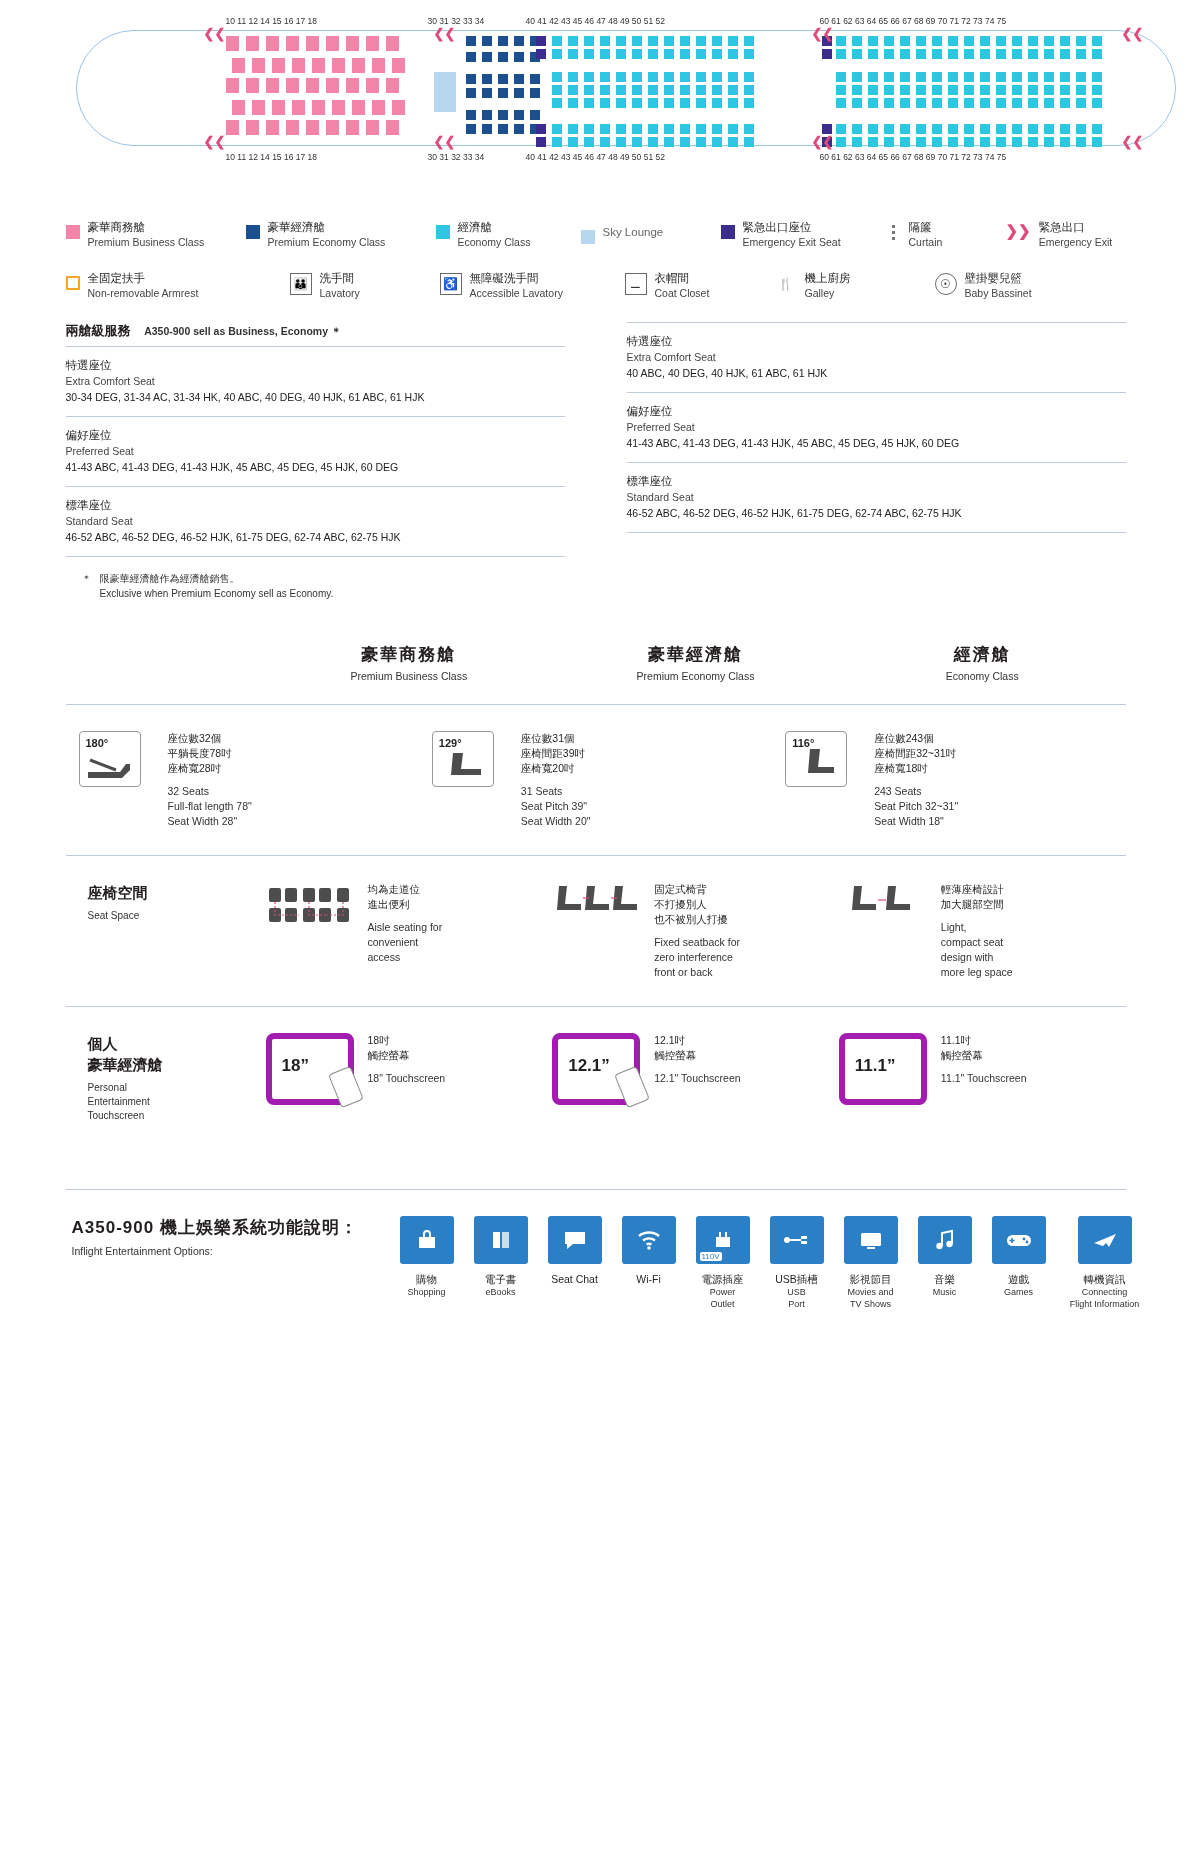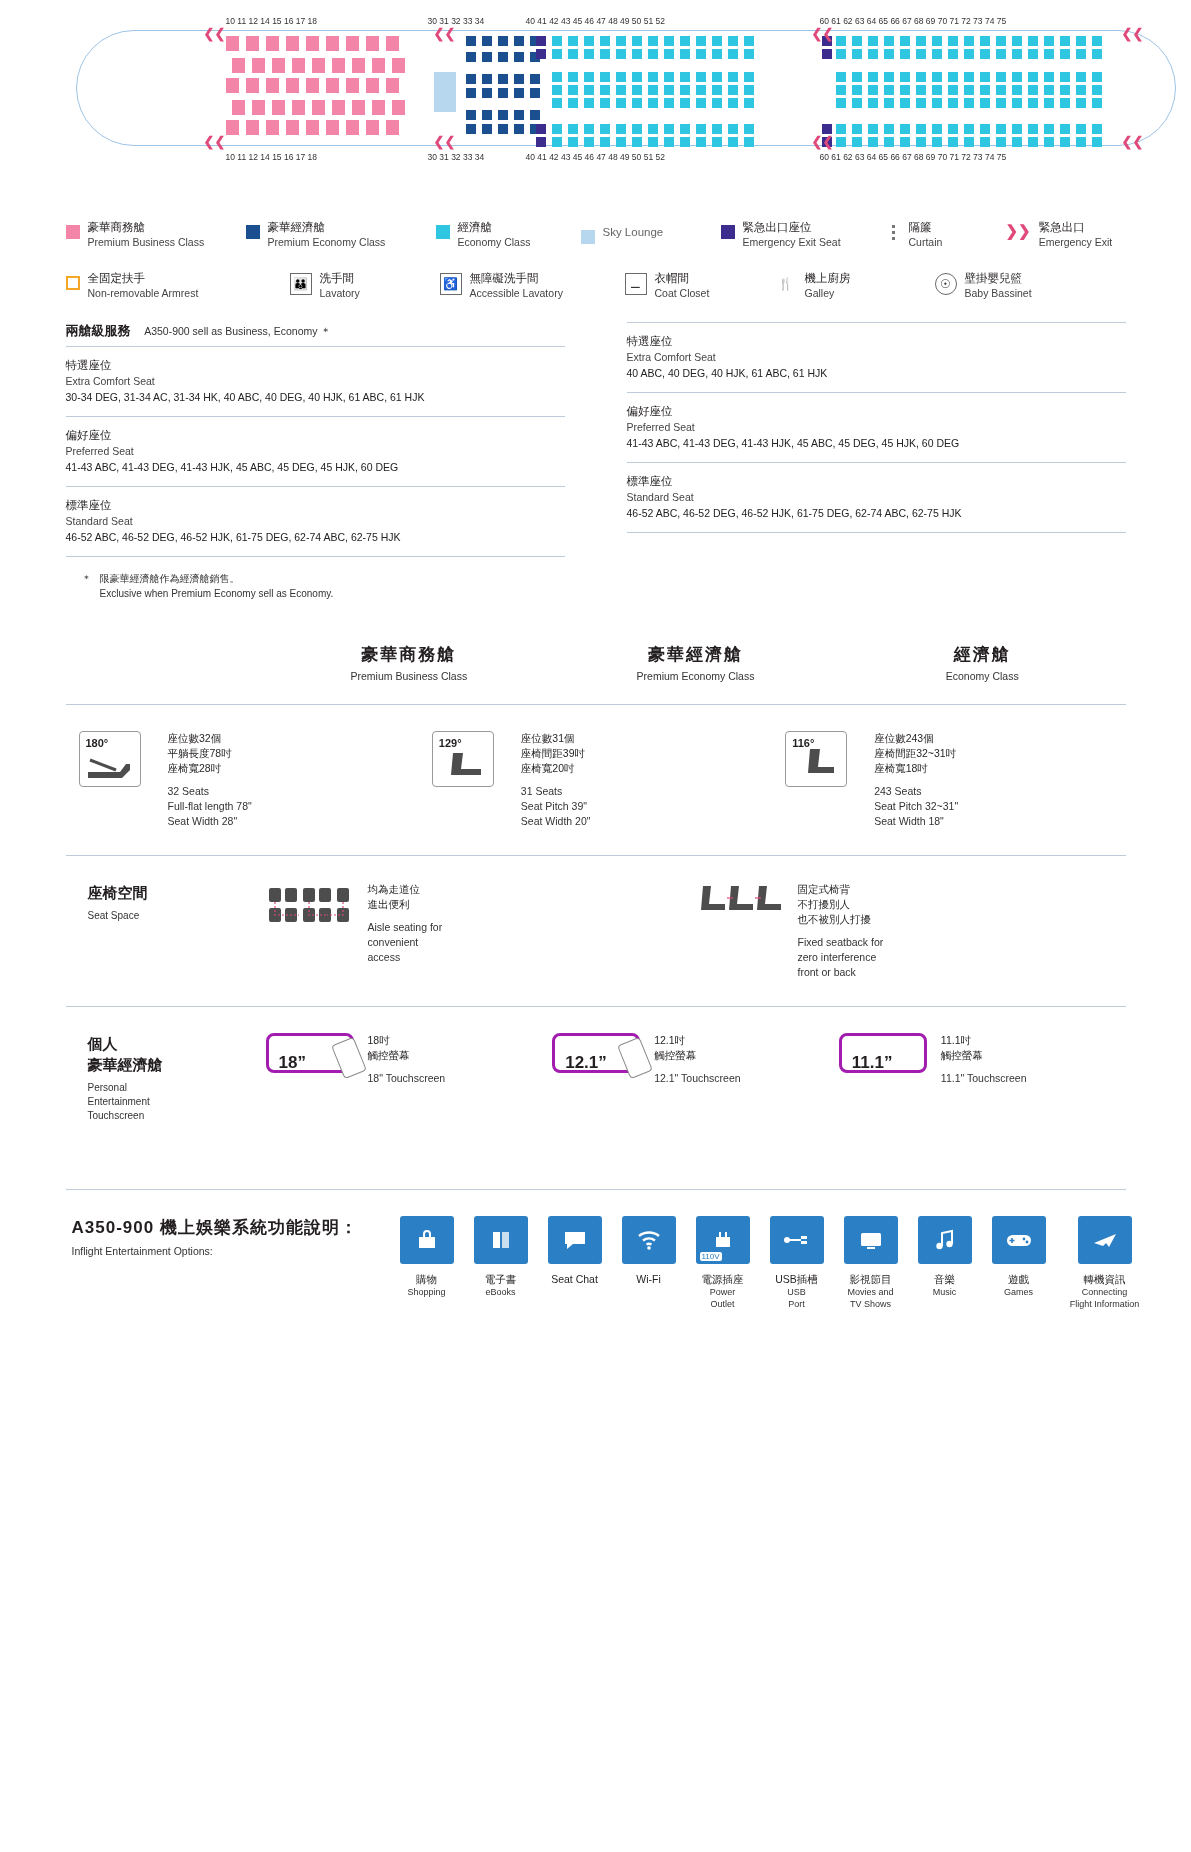--- a/index.html
+++ b/index.html
@@ -51,21 +51,21 @@
     width:22px; height:22px; border:1px solid #6a6a6a; display:flex; align-items:center; justify-content:center;
     font-size:12px; margin-top:2px; flex:none; color:#333;
   }
   .legend-ico.round { border-radius:50%; }
   .legend-ico.nb { border:none; }
 
   
   .services { position:relative; margin: 14px auto 0; width: 1060px; display:flex; gap:62px; }
   .svc-col { flex:1; }
   .svc-title { font-size:13px; font-weight:bold; margin-bottom:6px; }
-  .svc-title .sub { font-size:10.5px; font-weight:normal; color:#333; margin-left:10px; }
+  .svc-title .sub { font-size:10.5px; font-weight:bold; color:#333; margin-left:10px; }
   .svc-table { width:100%; border-top:1px solid #bfcbd8; }
   .svc-tr { display:flex; border-bottom:1px solid #bfcbd8; padding:10px 0;flex-direction:column; }
   .svc-th { width:160px; flex:none; font-size:11.5px; line-height:16px; }
   .svc-th .en { font-size:10.5px; color:#444; }
   .svc-td { font-size:10.5px; line-height:17px; color:#222; }
   .foot-note { margin: 14px 0 0 34px; font-size:10px; line-height:15px; color:#333; }
   .foot-note .star { position:absolute; margin-left:-18px; }
 
   
   .cabins { position:relative; margin: 42px auto 0; width: 1060px; }
@@ -83,21 +83,21 @@
   .cab-cell { flex:1; display:flex; gap:14px; align-items:flex-start; }
   .cab-ico { width:88px; flex:none; display:flex; align-items:center; justify-content:center; }
   .cab-txt { font-size:10.5px; line-height:15px; }
   .cab-txt .zh { margin-bottom:8px; }
   .badge-box {
     width:62px; height:56px; border:1px solid #999; border-radius:4px; position:relative;
     display:flex; align-items:flex-start; justify-content:flex-start;
   }
   .badge-box .deg { position:absolute; left:6px; top:5px; font-size:11px; font-weight:bold; }
   .screen-box {
-    width:92px; height:40px; border:3px solid #a21caf; border-radius:8px; position:relative;
+    width:92px; height:72px; border:6px solid #a21caf; border-radius:8px; position:relative;
     display:flex; align-items:center; justify-content:flex-start;
   }
   .screen-box .inch { position:absolute; left:10px; top:17px; font-size:17px; font-weight:bold; }
   .phone {
     position:absolute; right:-10px; bottom:-6px; width:24px; height:36px; background:#fff;
     border:1.5px solid #8a8a8a; border-radius:4px; transform: rotate(-22deg);
   }
 
   
   .ife { position:relative; margin: 40px auto 0; width: 1060px; padding-top: 26px; border-top:1px solid #bfcbd8; display:flex; align-items:flex-start; }
@@ -727,20 +727,41 @@
         </div>
         <div class="cab-txt">
           <div class="zh" style="white-space:pre-line">固定式椅背
 不打擾別人
 也不被別人打擾</div>
           <div style="white-space:pre-line; color:#333">Fixed seatback for
 zero interference
 front or back</div>
         </div>
       </div>
+      <div class="cab-cell">
+        <div class="cab-ico">
+          <svg width="86" height="40" viewBox="0 0 86 40">
+            <g fill="#4d4d4d">
+              <path d="M14 4 L22 4 L20 22 L36 22 L36 28 L12 28 Z"></path>
+              <path d="M48 4 L56 4 L54 22 L70 22 L70 28 L46 28 Z"></path>
+            </g>
+            <g stroke="#e04a7a" stroke-width="1.2" fill="none">
+                <path d="M38 18 L46 18"></path>
+              </g>
+          </svg>
+        </div>
+        <div class="cab-txt">
+          <div class="zh" style="white-space:pre-line">輕薄座椅設計
+加大腿部空間</div>
+          <div style="white-space:pre-line; color:#333">Light,
+compact seat
+design with
+more leg space</div>
+        </div>
+      </div>
     </div>
 
     <div class="cab-row">
       <div class="cab-label">
         <div class="zh" style="white-space:pre-line">個人
 豪華經濟艙</div>
         <div class="en" style="white-space:pre-line">Personal
 Entertainment
 Touchscreen</div>
       </div>

